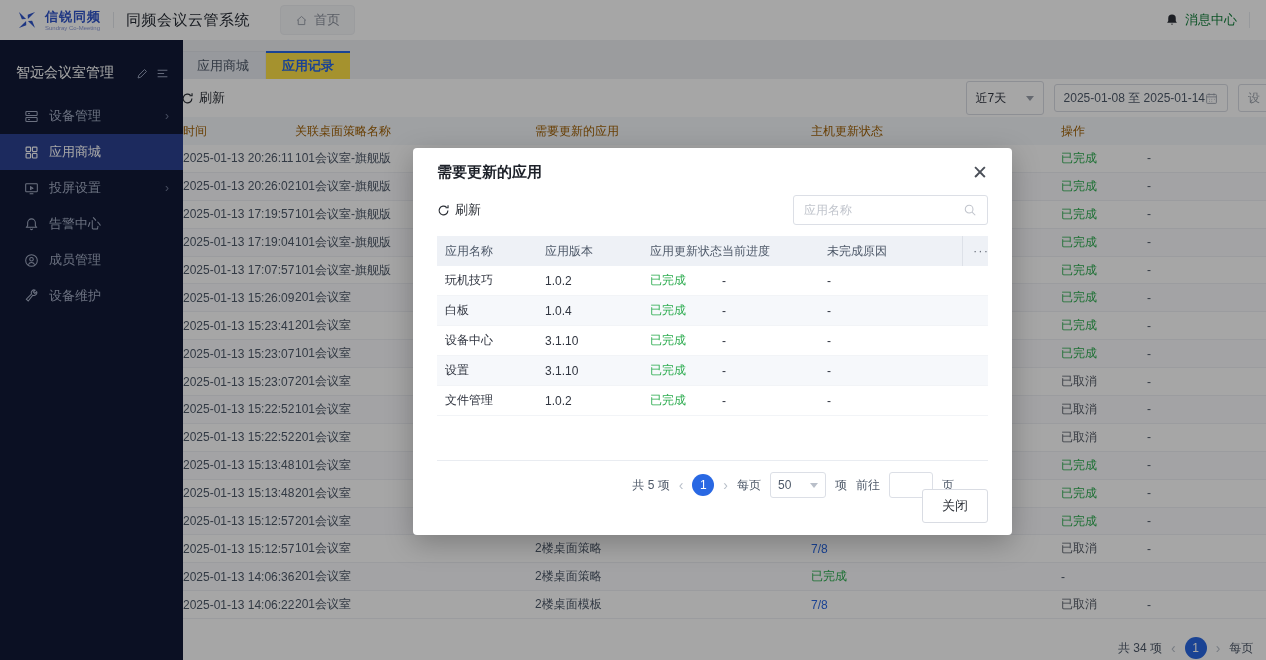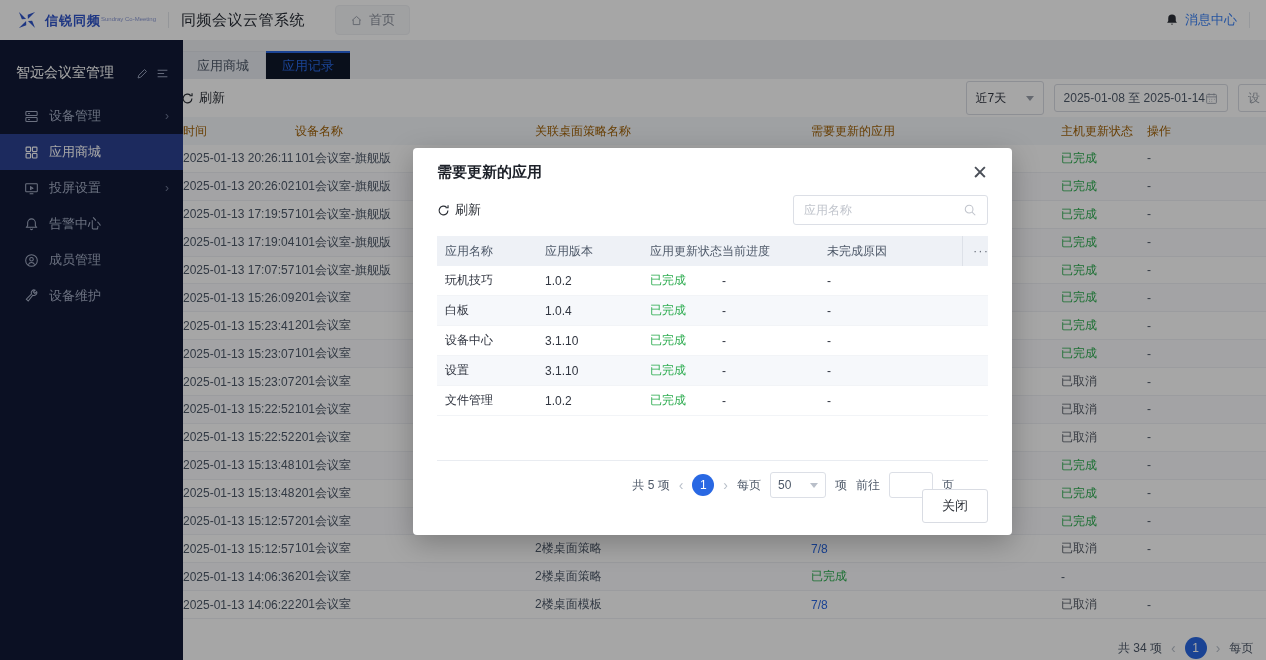--- a/index.html
+++ b/index.html
@@ -6,45 +6,45 @@
     --accent:#2968e3; --accent-dark:#2b4191; --green:#2dac50;
     --sidebar-bg:#111a36; --page-bg:#eef0f3; --overlay:rgba(0,0,0,0.35);
   }
   *{box-sizing:border-box;margin:0;padding:0}
   html,body{width:1266px;height:660px;overflow:hidden}
   body{position:relative;font-family:"Liberation Sans",sans-serif;background:var(--page-bg)}
 
   
   .topbar{position:absolute;top:0;left:0;width:1266px;height:40px;background:#fff;display:flex;align-items:center;padding:0 16px;z-index:10}
   .logo-mark{width:22px;height:22px;margin-right:7px;flex:none}
-  .brand-col{display:flex;flex-direction:row;justify-content:flex-end;line-height:1}
+  .brand-col{display:flex;flex-direction:column;justify-content:flex-end;line-height:1}
   .brand-name{font-size:13px;font-weight:bold;color:#2f54c9;letter-spacing:1px}
   .brand-sub{font-size:6px;color:#8d9bd6;margin-top:2px;white-space:nowrap}
   .tb-divider{width:1px;height:16px;background:#e3e6ec;margin:0 12px}
   .app-title{font-size:15px;color:#272c35;font-weight:500;letter-spacing:.5px}
   .home-tab{margin-left:30px;display:flex;align-items:center;gap:6px;background:#f6f7f9;border:1px solid #eef0f3;border-radius:4px;padding:5px 14px;font-size:13px;color:#8b919c;cursor:pointer}
-  .msg-center{margin-left:auto;display:flex;align-items:center;gap:6px;font-size:13px;color:#3b82f6;cursor:pointer}
+  .msg-center{margin-left:auto;display:flex;align-items:center;gap:6px;font-size:13px;color:#15803d;cursor:pointer}
   .tb-divider.end{margin:0 0 0 12px;background:#e9ebf0}
 
   
   .sidebar{position:absolute;top:40px;left:0;width:183px;height:620px;background:var(--sidebar-bg);z-index:10}
   .side-head{display:flex;align-items:center;padding:24px 14px 0 16px;color:#fff}
   .side-title{font-size:14px;flex:1;white-space:nowrap}
   .side-hicon{color:#9aa3be;margin-left:7px;display:flex;cursor:pointer}
   .menu{margin-top:16px}
   .side-item{height:36px;display:flex;align-items:center;padding:0 14px 0 24px;color:#a6aec6;font-size:13px;cursor:pointer}
   .side-item .s-icon{width:15px;height:15px;margin-right:10px;display:flex;flex:none}
   .side-item .chev{margin-left:auto;font-size:12px;color:#6d7694}
   .side-item.active{background:var(--accent-dark);color:#fff}
 
   
   .main{position:absolute;left:165px;top:40px;width:1101px;height:620px}
   .tabs{display:flex;padding:11px 0 0 15px;height:39px}
   .tab{height:28px;padding:0 16px;font-size:13px;display:flex;align-items:center;background:#e8ebf1;border:1px solid #e0e3ea;border-bottom:none;color:#4e5969;cursor:pointer}
-  .tab.active{background:#0f172a;color:var(--accent);font-weight:normal;border:none;border-top:2px solid var(--accent)}
+  .tab.active{background:#fde047;color:var(--accent);font-weight:bold;border:none;border-top:2px solid var(--accent)}
   .panel{position:absolute;left:0;top:39px;right:0;bottom:0;background:#fff}
   .toolbar{height:38px;display:flex;align-items:center;padding:0 16px}
   .btn-refresh{display:flex;align-items:center;gap:5px;font-size:13px;color:#2b2f36;background:none;border:none;cursor:pointer;font-family:inherit}
   .tb-right{margin-left:auto;display:flex;align-items:center;gap:10px}
   .selectbox{width:78px;height:34px;border:1px solid #d9dce3;border-radius:3px;display:flex;align-items:center;padding:0 9px;font-size:12px;color:#303540;background:#fff;cursor:pointer}
   .caret-down{margin-left:auto;width:0;height:0;border-left:4px solid transparent;border-right:4px solid transparent;border-top:5px solid #9aa0ab}
   .datebox{height:28px;border:1px solid #d9dce3;border-radius:3px;display:flex;align-items:center;padding:0 9px;font-size:12px;color:#4e5969;background:#fff;cursor:pointer;white-space:nowrap}
   .cutbox{width:48px;height:28px;border:1px solid #d9dce3;border-radius:3px;display:flex;align-items:center;padding:0 9px;font-size:12px;color:#9aa0aa;background:#fff;margin-right:-36px}
 
   .thead,.mrow{display:grid;grid-template-columns:112px 240px 276px 250px 86px 1fr;padding-left:18px;align-items:center;white-space:nowrap}
@@ -226,21 +226,20 @@
             </svg>
           </span>
         </div>
         <div class="cutbox">
           <span>设</span>
         </div>
       </div>
     </div>
     <div class="thead" id="main-thead">
         <span>时间</span>
-        <span>设备名称</span>
         <span>关联桌面策略名称</span>
         <span>需要更新的应用</span>
         <span>主机更新状态</span>
         <span>操作</span>
       </div>
     <div id="main-tbody">
         <div class="mrow">
           <span>2025-01-13 20:26:11</span>
           <span>101会议室-旗舰版</span>
           <span></span>

